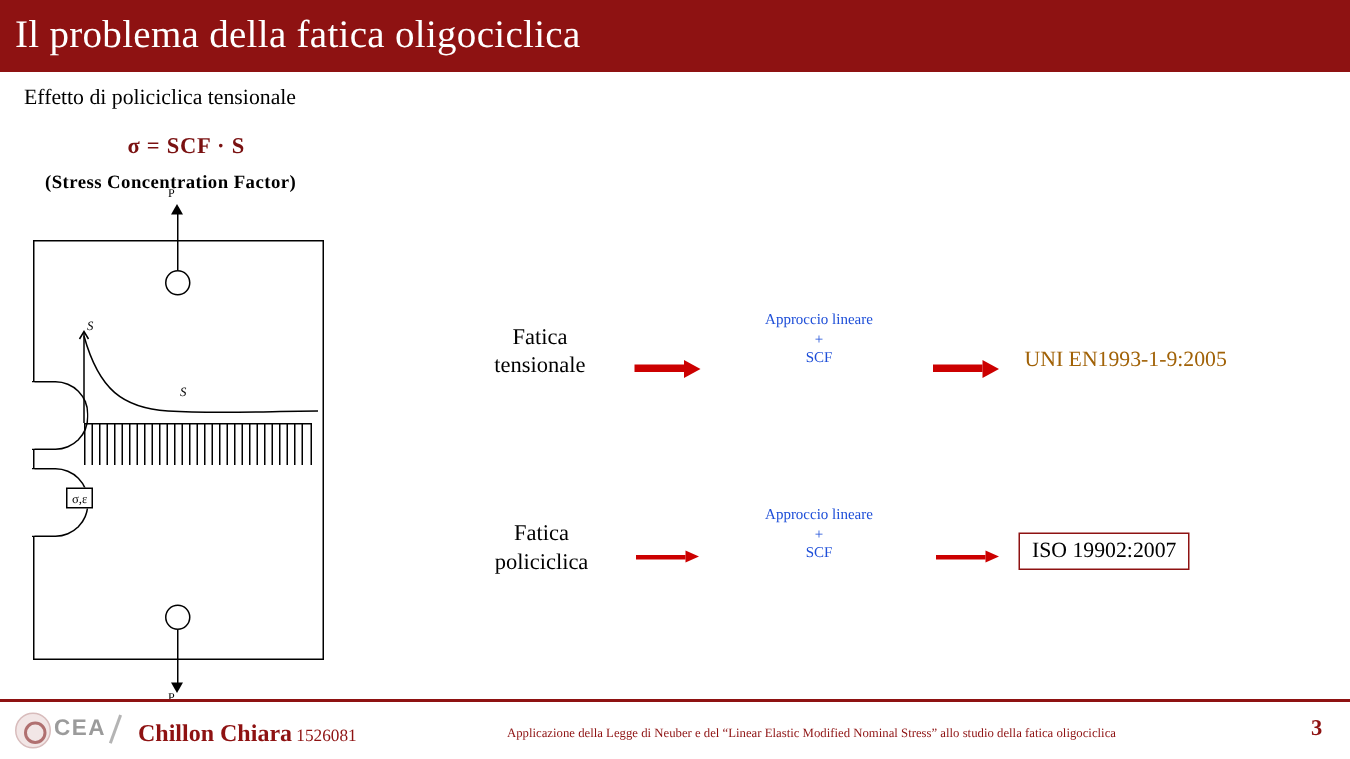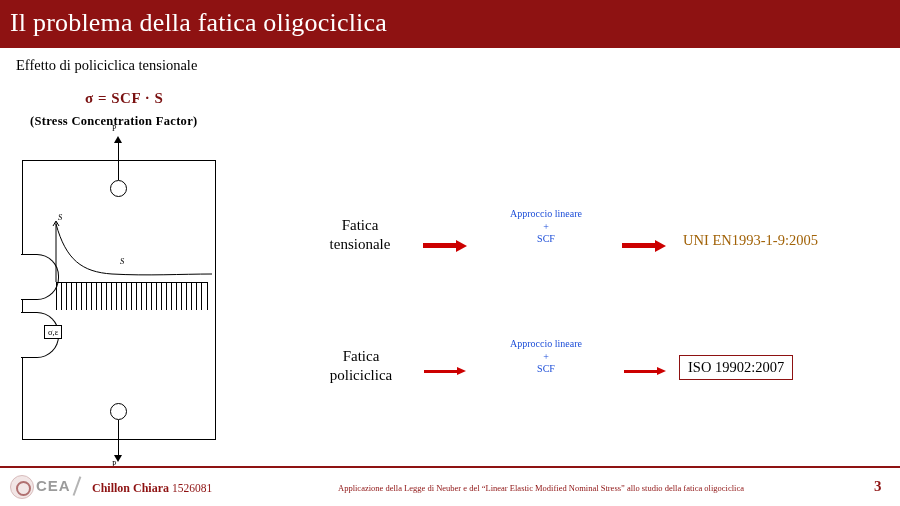--- a/index.html
+++ b/index.html
@@ -308,21 +308,21 @@
   .footer-author {
     position: absolute;
     left: 92px;
     top: 481px;
     font-size: 11.5px;
     color: #8e1212;
     white-space: nowrap;
   }
   .footer-author .name {
     font-weight: bold;
-    font-size: 12px;
+    font-size: 16px;
   }
   .footer-center {
     position: absolute;
     left: 338px;
     top: 483px;
     font-size: 8.5px;
     color: #8e1212;
     white-space: nowrap;
   }
   .footer-page {

